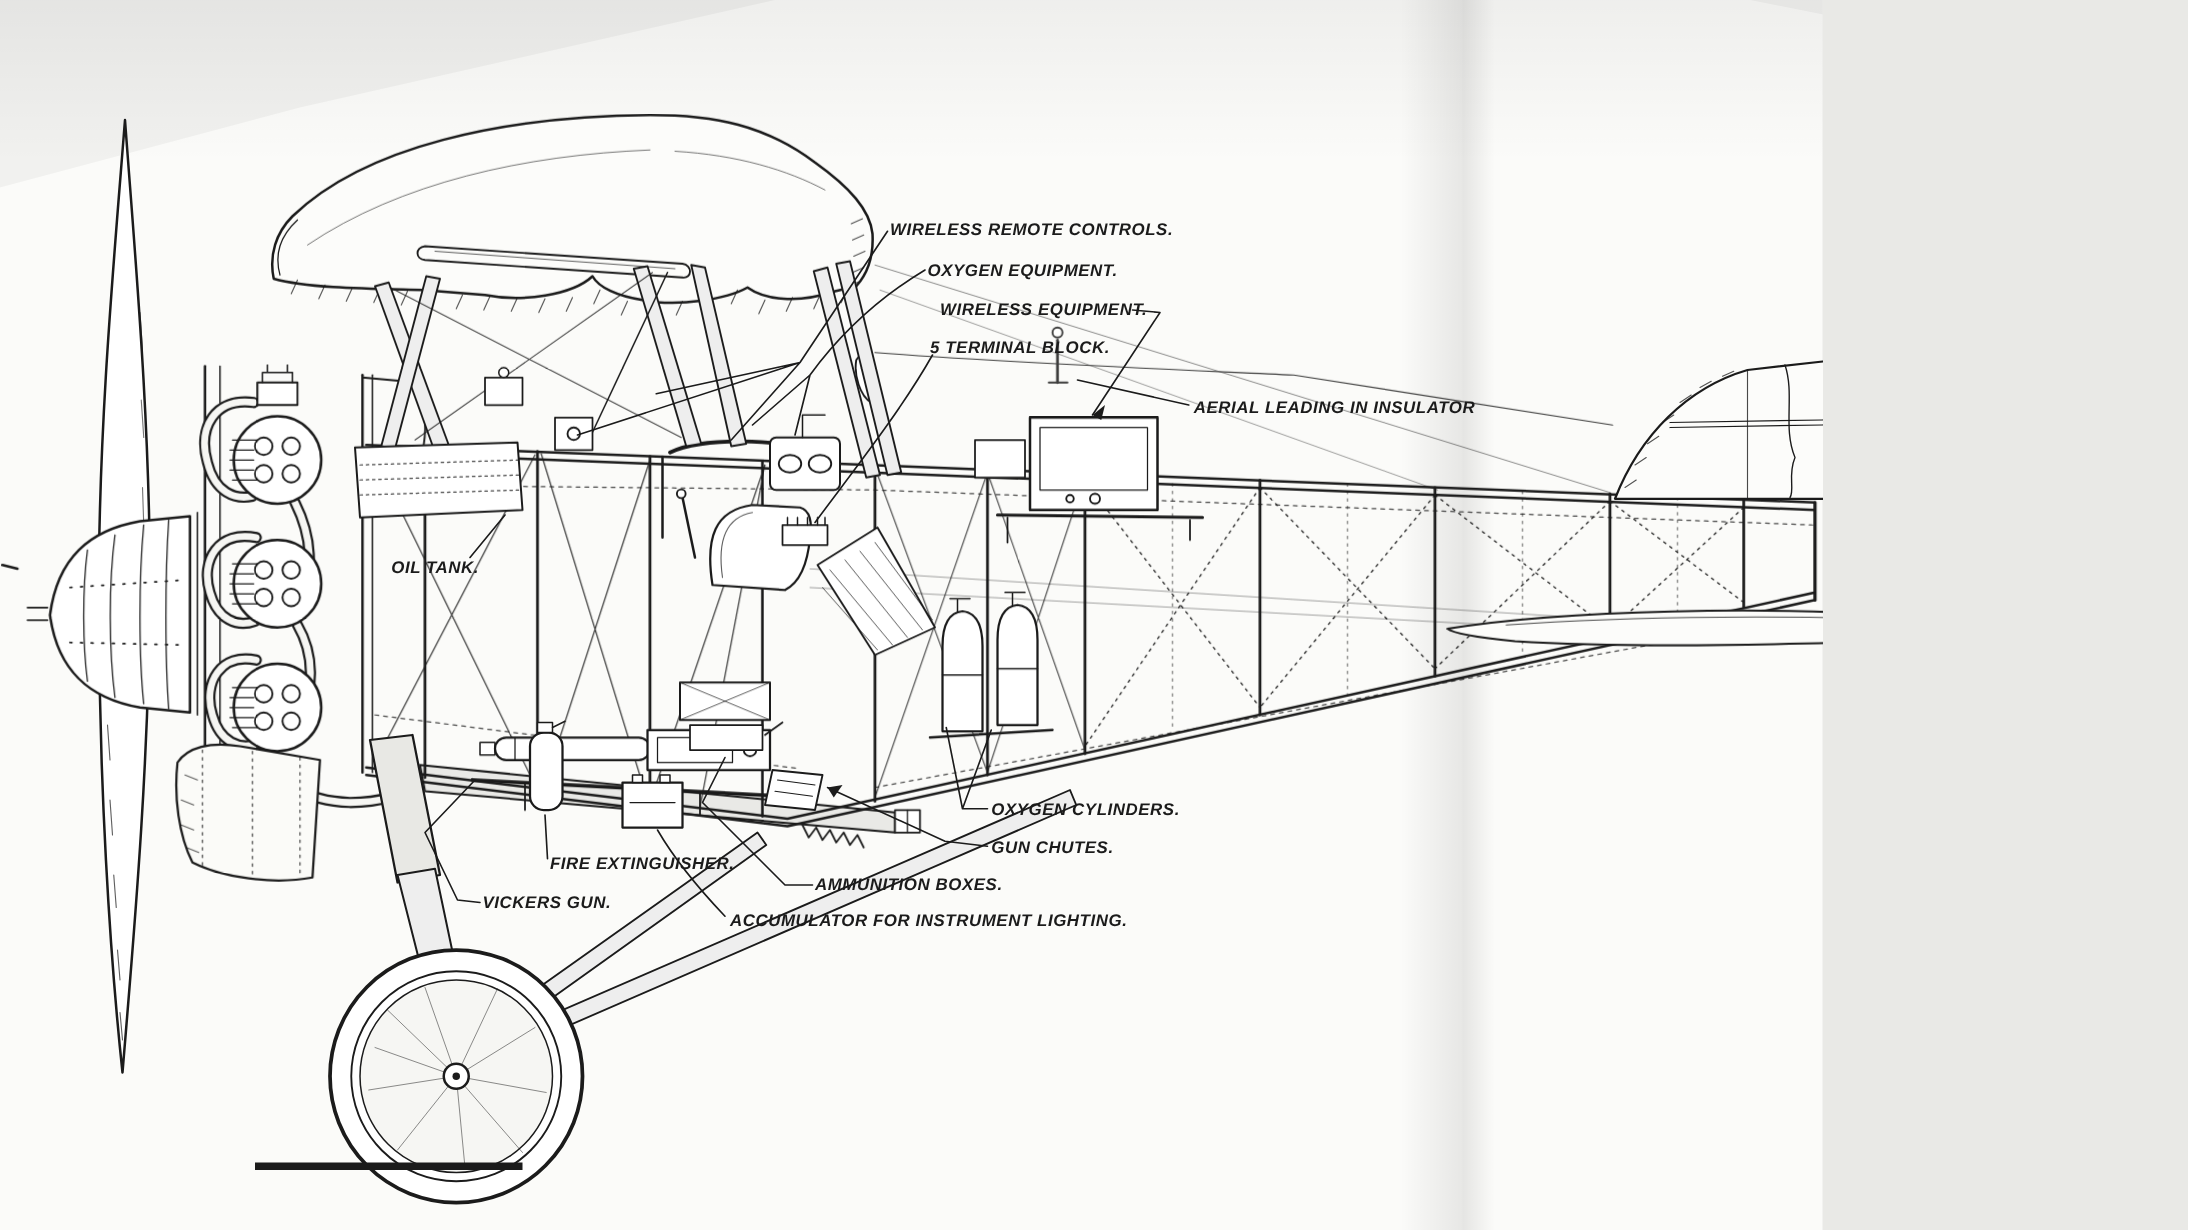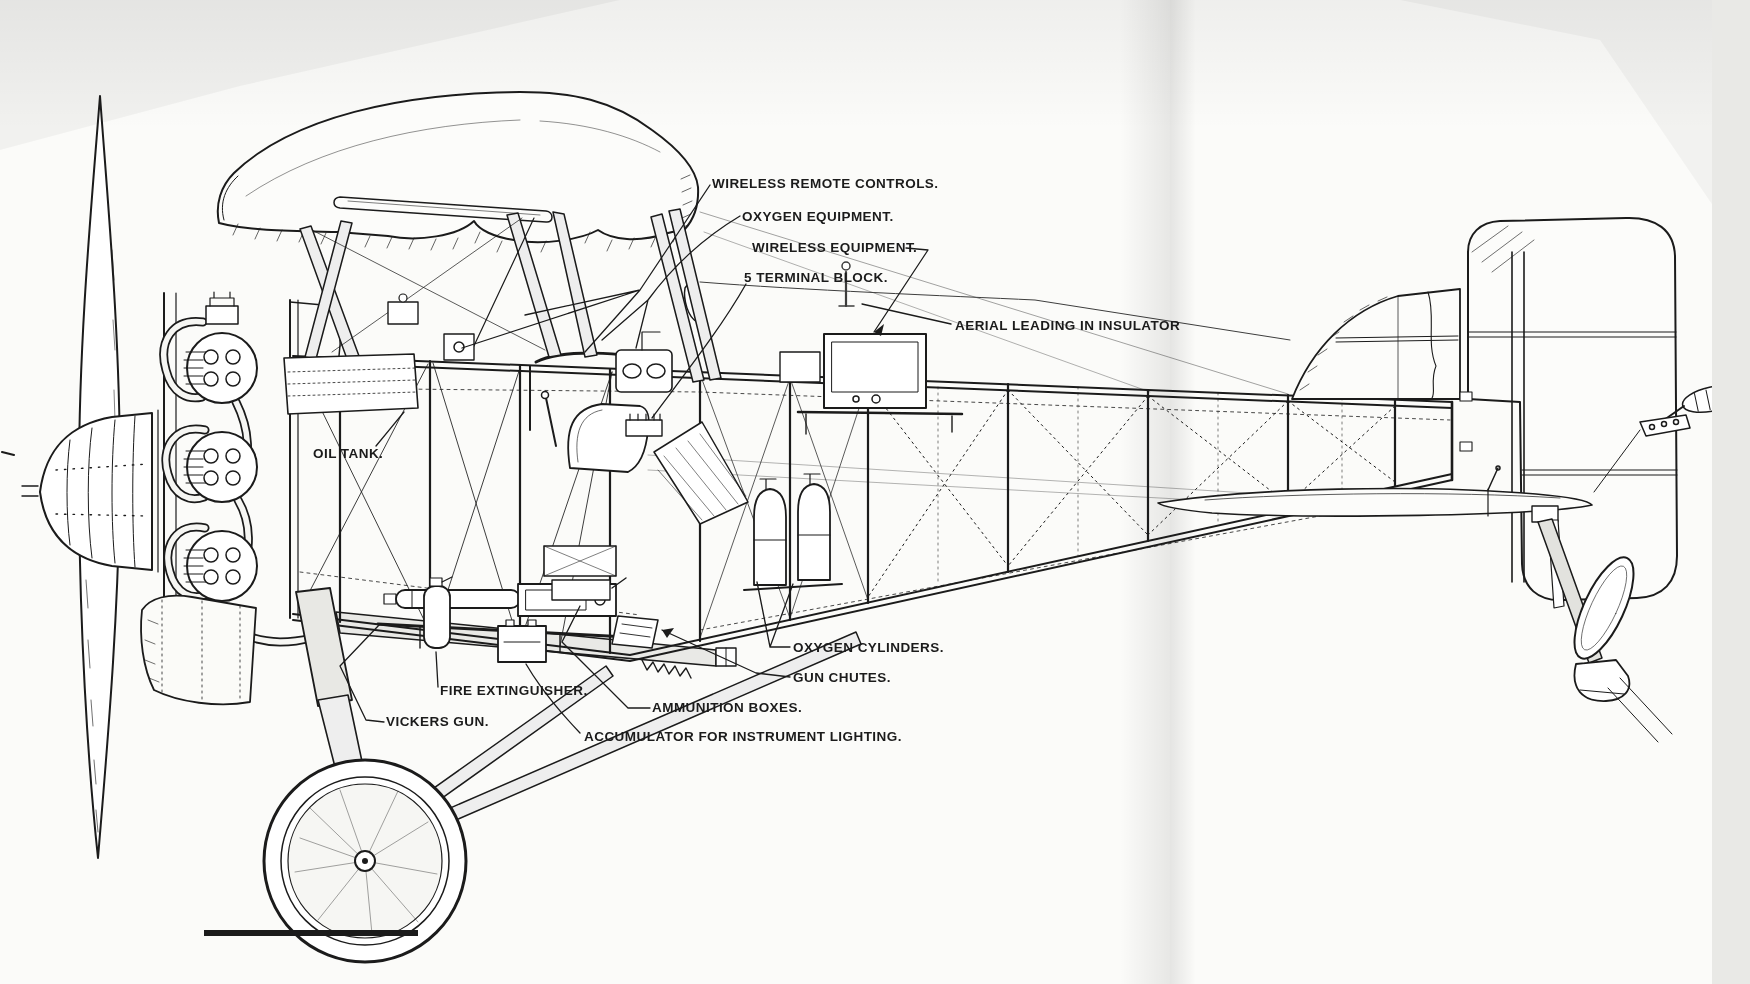--- a/index.html
+++ b/index.html
@@ -1,16 +1,16 @@
 <!DOCTYPE html>
 <html style="--ink: #1b1b1b; --paper: #fbfbf9;"><head>
 <meta charset="utf-8">
 <style>
   html,body{margin:0;padding:0;background:#e9e9e6;}
-  .stage{position:relative;width:1712px;height:984px;background:var(--paper,#fbfbf9);overflow:hidden;color:var(--ink,#1b1b1b);}
+  .stage{position:relative;width:1458px;height:984px;background:var(--paper,#fbfbf9);overflow:hidden;color:var(--ink,#1b1b1b);font-style:italic;}
   svg{position:absolute;inset:0;display:block;}
   .lbl{font-family:"Liberation Sans",sans-serif;font-weight:700;font-size:13.5px;letter-spacing:.45px;fill:currentColor;}
 </style>
 </head>
 <body>
 
 <div class="stage">
 <svg viewBox="0 0 1750 984" width="1750" height="984">
   <defs>
     <linearGradient id="topwash" x1="0" y1="0" x2="0" y2="1">

